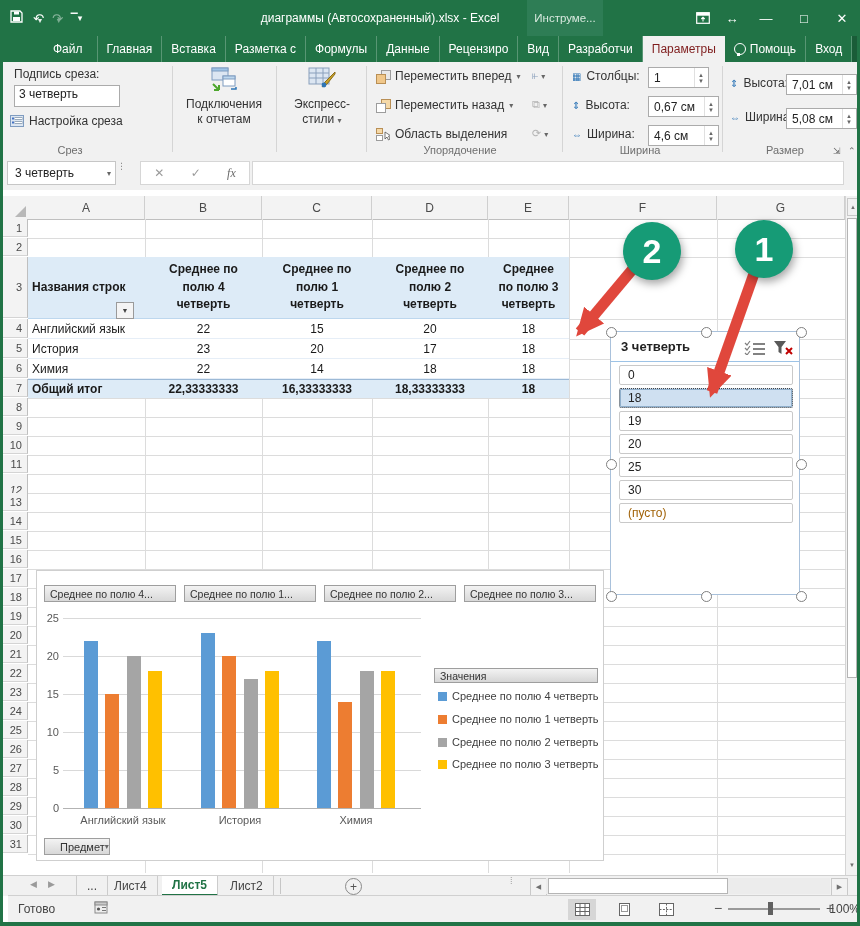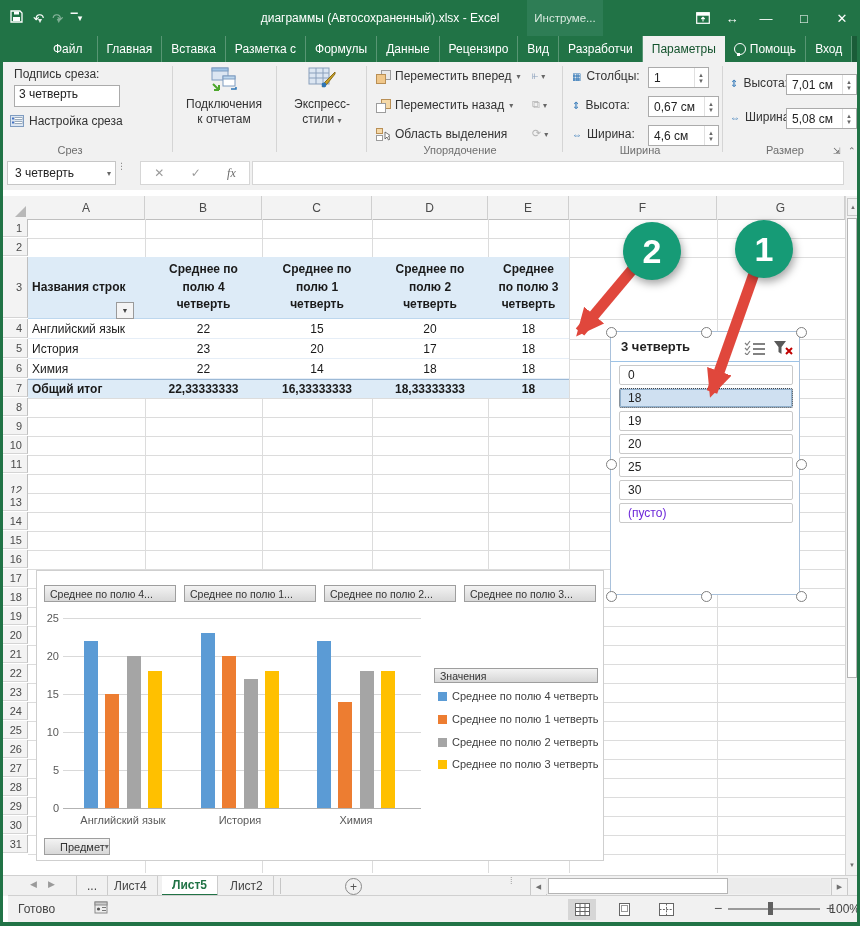--- a/index.html
+++ b/index.html
@@ -13,21 +13,21 @@
   .qat .dd{font-size:8px;margin-left:-6px;opacity:.9;}
   #title-text{left:0;top:0;width:760px;height:36px;display:flex;align-items:center;justify-content:center;
               font-size:12px;color:#fff;pointer-events:none;}
   #ctx-tab{left:527px;top:0;width:76px;height:36px;background:#2e7d55;color:#d8e9df;font-size:11.5px;
            display:flex;align-items:center;justify-content:center;}
   .winctl{top:0;height:36px;display:flex;align-items:center;justify-content:center;color:#fff;font-size:13px;}
   
   #tabsrow{left:0;top:36px;width:860px;height:26px;background:#217346;display:flex;align-items:stretch;font-size:12px;color:#fff;padding-left:39px;}
   .rtab{display:flex;align-items:center;padding:0 9px;border-right:1px solid rgba(255,255,255,.25);white-space:nowrap;gap:4px;}
   .rtab.first{border-left:none;padding-left:14px;padding-right:14px;}
-  .rtab.active{background:#f1f1f1;color:#14532d;border-right:none;}
+  .rtab.active{background:#f1f1f1;color:#7f1d1d;border-right:none;}
   .rtab.share{background:#1a5c38;}
   .bulb{width:10px;height:10px;border:1.4px solid #fff;border-radius:50%;position:relative;display:inline-block;}
   .bulb:after{content:"";position:absolute;left:2.4px;top:9px;width:3px;height:3px;background:#fff;}
   .person{width:11px;height:11px;position:relative;display:inline-block;}
   .person:before{content:"";position:absolute;left:3px;top:0;width:5px;height:5px;border:1.2px solid #fff;border-radius:50%;}
   .person:after{content:"";position:absolute;left:0;top:6.5px;width:11px;height:5px;border:1.2px solid #fff;border-bottom:none;border-radius:5px 5px 0 0;}
   
   #ribbon{left:0;top:62px;width:860px;height:96px;background:#f1f1f1;border-bottom:1px solid #d8d8d8;font-size:12px;color:#333;}
   .gsep{position:absolute;top:4px;bottom:6px;width:1px;background:#d5d5d5;}
   .glabel{position:absolute;bottom:2px;font-size:11px;color:#6e6e6e;text-align:center;}
@@ -83,21 +83,21 @@
   #axis-field-btn{position:absolute;left:7px;top:267px;width:66px;height:17px;background:linear-gradient(#f3f3f3,#d8d8d8);
                   border:1px solid #9e9e9e;box-sizing:border-box;font-size:11px;color:#333;display:flex;align-items:center;justify-content:space-between;padding:0 15px;}
   .xaxisline{position:absolute;height:1px;background:#b3b3b3;}
   
   #slicer{left:610px;top:331px;width:190px;height:264px;background:#fff;border:1px solid #a9c1db;z-index:30;box-sizing:border-box;}
   #slicer-title{position:absolute;left:10px;top:7px;font-size:13px;font-weight:bold;color:#222;}
   #slicer-rule{position:absolute;left:0;right:0;top:29px;height:1px;background:#9dc3e6;}
   .slicer-item{position:absolute;left:8px;width:174px;height:20px;border:1px solid #c9c9c9;border-radius:2px;box-sizing:border-box;
                font-size:12px;color:#222;display:flex;align-items:center;padding-left:8px;background:#fff;}
   .slicer-item.selected{background:#cfe0f1;border:1px dotted #444;box-shadow:0 0 0 1px #8fafcc inset;}
-  .slicer-item.empty{color:#6d28d9;}
+  .slicer-item.empty{color:#a16207;}
   .handle{position:absolute;width:9px;height:9px;border-radius:50%;background:#fff;border:1px solid #7f7f7f;z-index:31;}
   .ms-icon{position:absolute;left:133px;top:8px;width:22px;height:15px;}
   .cf-icon{position:absolute;left:161px;top:8px;width:22px;height:15px;}
   
   .callout{position:absolute;width:58px;height:58px;border-radius:50%;background:#169b76;color:#fff;font-size:34px;font-weight:bold;
            display:flex;align-items:center;justify-content:center;z-index:41;box-shadow:2px 4px 8px rgba(0,0,0,.35);}
   #arrowsvg{left:0;top:0;width:860px;height:926px;z-index:40;pointer-events:none;}
   
   #vscroll{left:845px;top:196px;width:12px;height:679px;background:#f2f2f2;border-left:1px solid #d5d5d5;box-sizing:border-box;}
   #vs-up{position:absolute;left:1px;top:2px;width:10px;height:16px;background:#f2f2f2;border:1px solid #c9c9c9;color:#707070;font-size:6px;display:flex;align-items:center;justify-content:center;}

